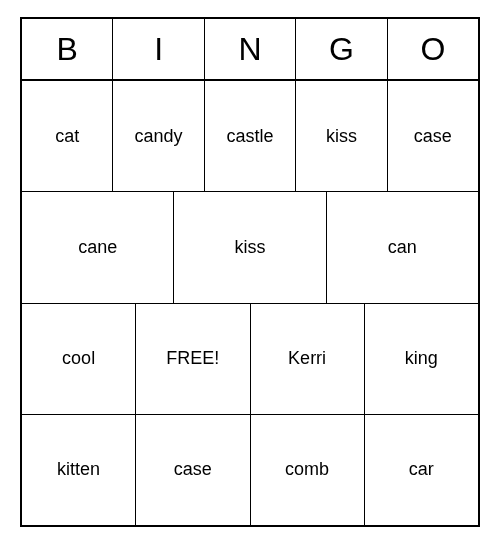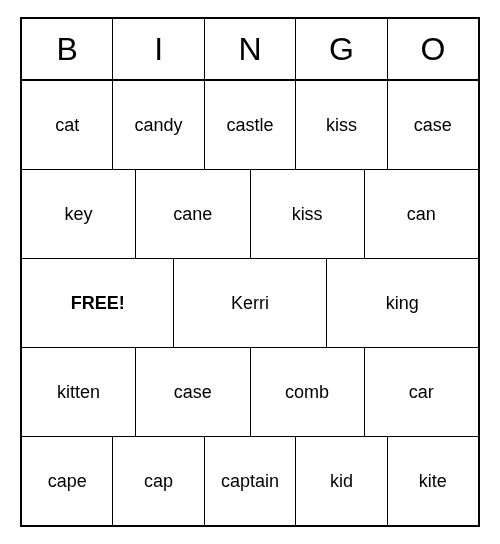--- a/index.html
+++ b/index.html
@@ -74,21 +74,21 @@
       text-align: center;
       padding: 2px;
     }
 
     .bingo-cell:last-child {
       border-right: none;
       text-align: right;
     }
 
     .free-cell {
-      font-weight: bold;
+      font-weight: normal;
       font-size: 18px;
     }
   </style>
 </head>
 <body>
 
 <div class="bingo-card">
   <div class="bingo-header">
     <div class="cell">B</div>
     <div class="cell">I</div>
@@ -100,41 +100,34 @@
 
     <div class="bingo-row">
       <div class="bingo-cell">cat</div>
       <div class="bingo-cell">candy</div>
       <div class="bingo-cell">castle</div>
       <div class="bingo-cell">kiss</div>
       <div class="bingo-cell">case</div>
     </div>
 
     <div class="bingo-row">
-      <div class="bingo-cell">key</div>
       <div class="bingo-cell">cane</div>
       <div class="bingo-cell">kiss</div>
       <div class="bingo-cell">can</div>
     </div>
 
     <div class="bingo-row">
+      <div class="bingo-cell">cool</div>
       <div class="bingo-cell free-cell">FREE!</div>
       <div class="bingo-cell">Kerri</div>
       <div class="bingo-cell">king</div>
     </div>
 
     <div class="bingo-row">
       <div class="bingo-cell">kitten</div>
       <div class="bingo-cell">case</div>
       <div class="bingo-cell">comb</div>
       <div class="bingo-cell">car</div>
     </div>
 
-    <div class="bingo-row">
-      <div class="bingo-cell">cape</div>
-      <div class="bingo-cell">cap</div>
-      <div class="bingo-cell">captain</div>
-      <div class="bingo-cell">kid</div>
-      <div class="bingo-cell">kite</div>
-    </div>
 
   </div>
 </div>
 
 </body></html>

